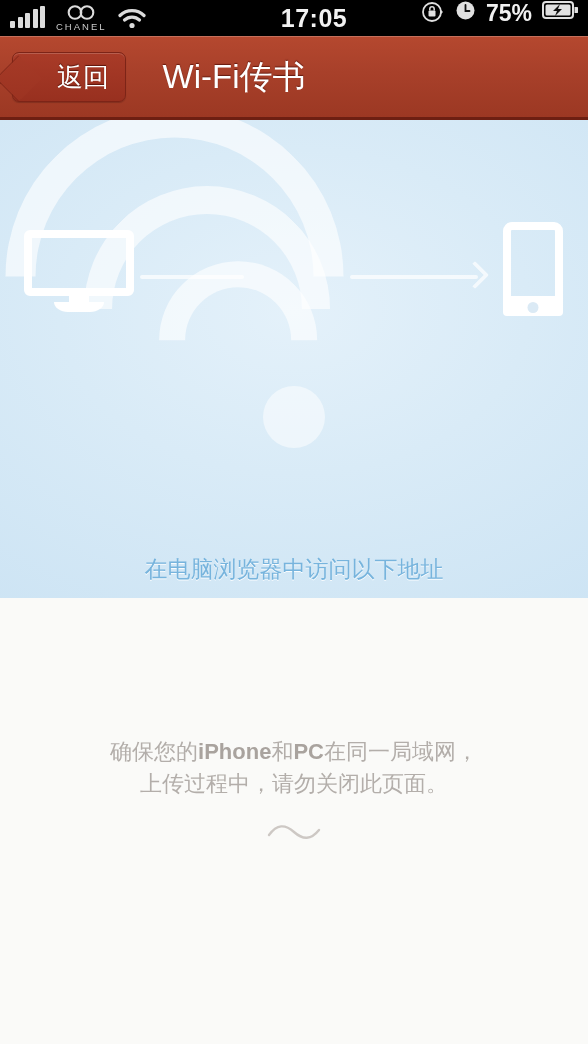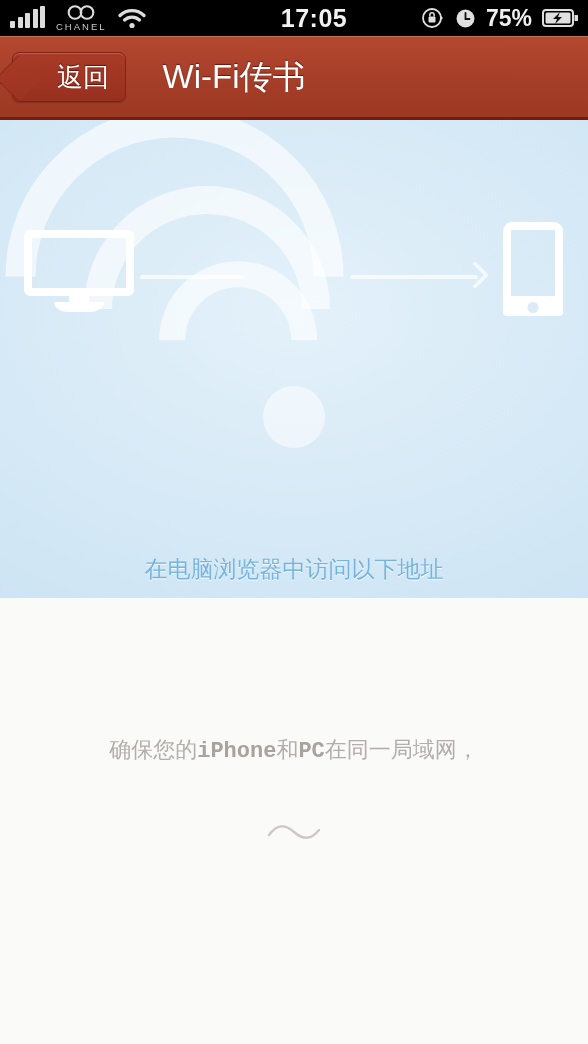--- a/index.html
+++ b/index.html
@@ -34,21 +34,21 @@
     height: 36px;
     display: flex;
     align-items: center;
     gap: 11px;
   }
   .sb-right {
     position: absolute;
     right: 10px; top: 0;
     height: 36px;
     display: flex;
-    align-items: center;
+    align-items: flex-start;
     gap: 10px;
   }
   .sb-time {
     position: absolute;
     left: 0; top: 0;
     width: 588px;
     height: 36px;
     line-height: 36px;
     text-align: center;
     font-size: 25px;
@@ -359,21 +359,20 @@
   
   .note {
     position: absolute;
     left: 0;
     top: 736px;
     width: 588px;
     text-align: center;
     font-size: 22px;
     line-height: 32px;
     color: #b3aeaa;
-    font-family: Liberation Mono, monospace;
   }
   .note b { color: #a9a39e; font-weight: bold; }
 
   .flourish {
     position: absolute;
     left: 0;
     top: 822px;
     width: 588px;
     text-align: center;
     height: 40px;
@@ -472,20 +471,21 @@
         <div class="home"></div>
       </div>
     </div>
 
     <div class="hero-hint">在电脑浏览器中访问以下地址</div>
   </div>
 
 
   <div class="note">
     <div><span>确保您的</span><b>iPhone</b><span>和</span><b>PC</b><span>在同一局域网，</span></div>
+    <div>上传过程中，请勿关闭此页面。</div>
   </div>
 
   <div class="flourish">
     <svg width="58" height="22" viewBox="0 0 58 22">
       <path d="M4 13 C12 2, 20 2, 29 10 C38 18, 46 18, 54 8" fill="none" stroke="#cdc8c4" stroke-width="2.4" stroke-linecap="round"></path>
     </svg>
   </div>
 
 </div>
 

